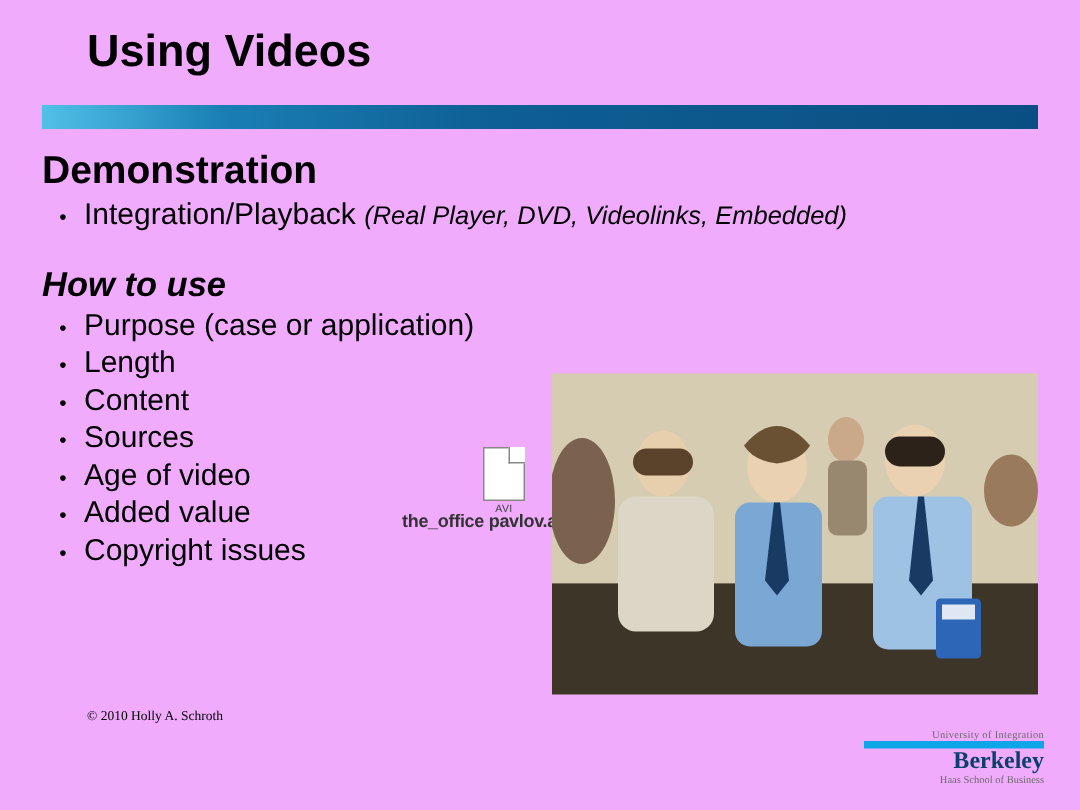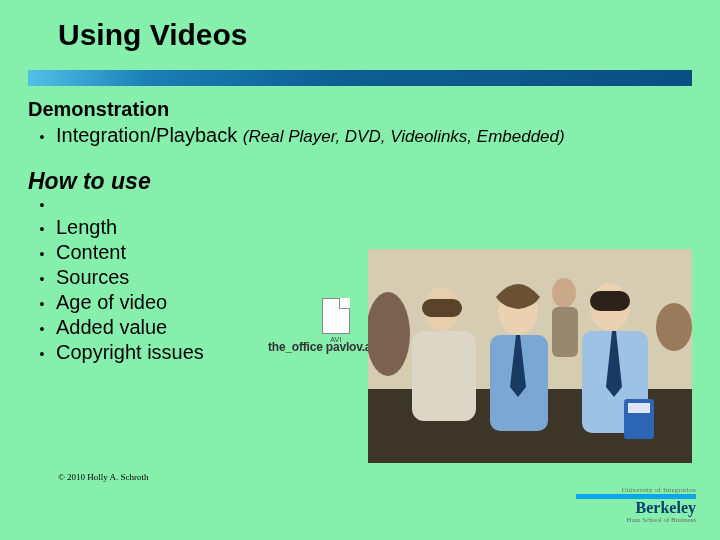--- a/index.html
+++ b/index.html
@@ -1,31 +1,31 @@
 <!DOCTYPE html>
 <html><head>
 <meta charset="utf-8">
 <style>
   * { margin: 0; padding: 0; box-sizing: border-box; }
   html, body { width: 720px; height: 540px; background: #fff; font-family: Verdana, Geneva, sans-serif; }
-  .slide { position: relative; width: 720px; height: 540px; background: #86efac; }
+  .slide { position: relative; width: 720px; height: 540px; background: #f0abfc; }
   .title {
     position: absolute; left: 58px; top: 18px;
     font-size: 30px; font-weight: bold; color: #000;
   }
   .rule-bar {
     position: absolute; left: 28px; top: 70px;
     width: 664px; height: 16px;
     background: linear-gradient(to right, #51c1e8 0%, #1a7fb5 18%, #0e5f94 45%, #0a4f83 100%);
   }
   .body {
     position: absolute; left: 28px; top: 98px; width: 664px;
   }
   .sect1-head {
-    font-size: 20px; font-weight: bold; color: #000; margin-bottom: 2px;
+    font-size: 26px; font-weight: bold; color: #000; margin-bottom: 2px;
   }
   .bullet-row { display: flex; align-items: baseline; line-height: 1.25; }
   .bdot { width: 28px; text-align: center; font-size: 14px; color: #000; }
   .bullet-text { font-size: 20px; color: #000; }
   .sub-italic { font-style: italic; font-size: 17px; color: #000; }
   .sect2-head {
     font-size: 23px; font-weight: bold; font-style: italic; color: #000;
     margin-top: 20px; margin-bottom: 2px;
   }
   .copyright {
@@ -92,20 +92,21 @@
       <span class="bullet-text">
         <span>Integration/Playback</span>
         <span class="sub-italic">(Real Player, DVD, Videolinks, Embedded)</span>
       </span>
     </div>
 
     <div class="sect2-head">How to use</div>
 
     <div class="bullet-row">
       <span class="bdot">•</span>
+      <span class="bullet-text">Purpose (case or application)</span>
     </div>
     <div class="bullet-row">
       <span class="bdot">•</span>
       <span class="bullet-text">Length</span>
     </div>
     <div class="bullet-row">
       <span class="bdot">•</span>
       <span class="bullet-text">Content</span>
     </div>
     <div class="bullet-row">

